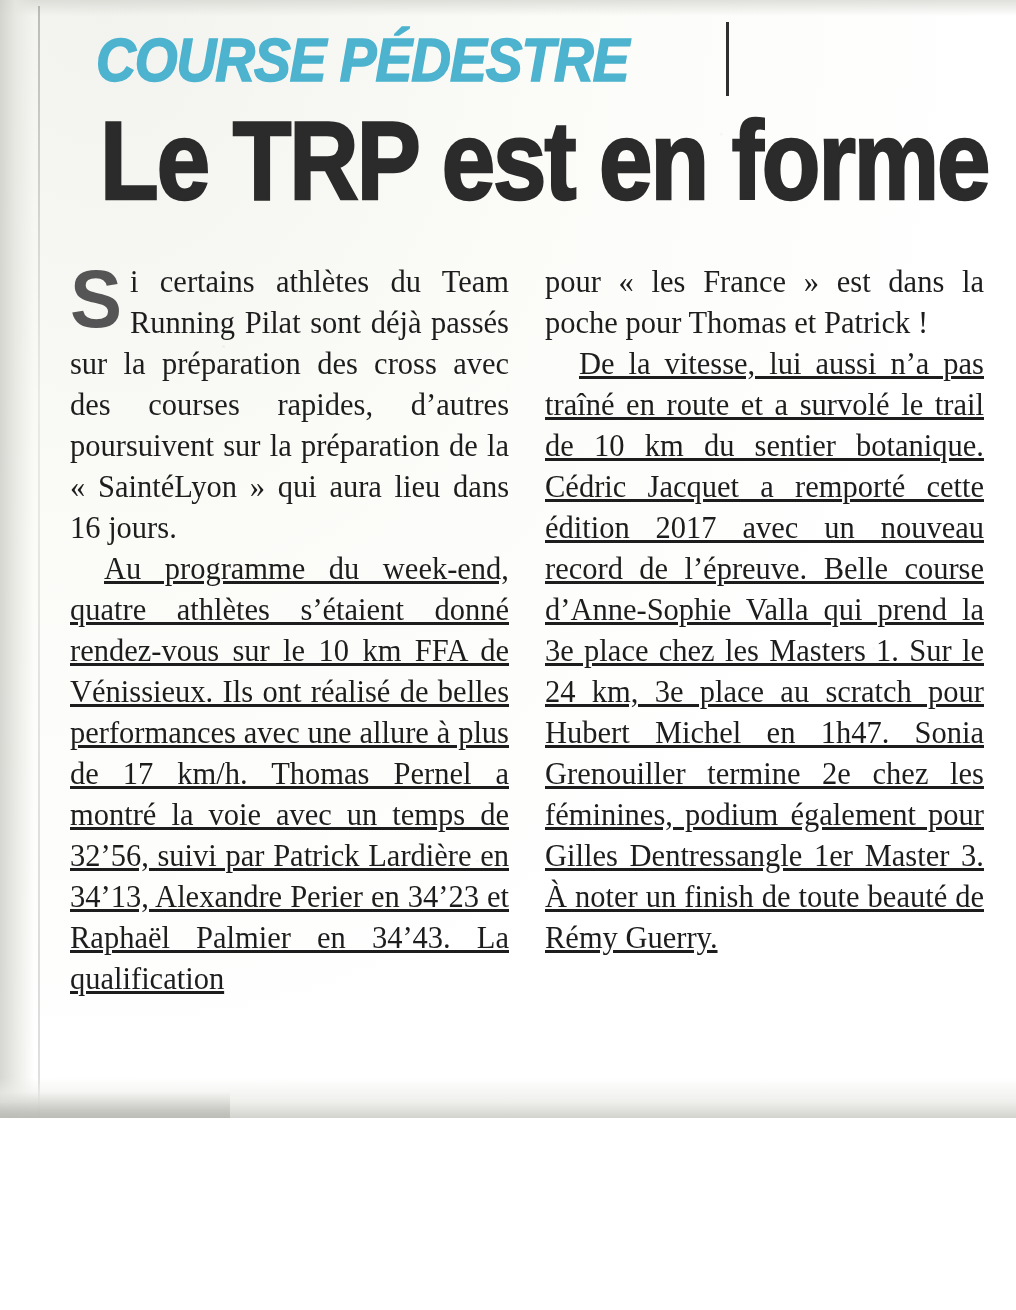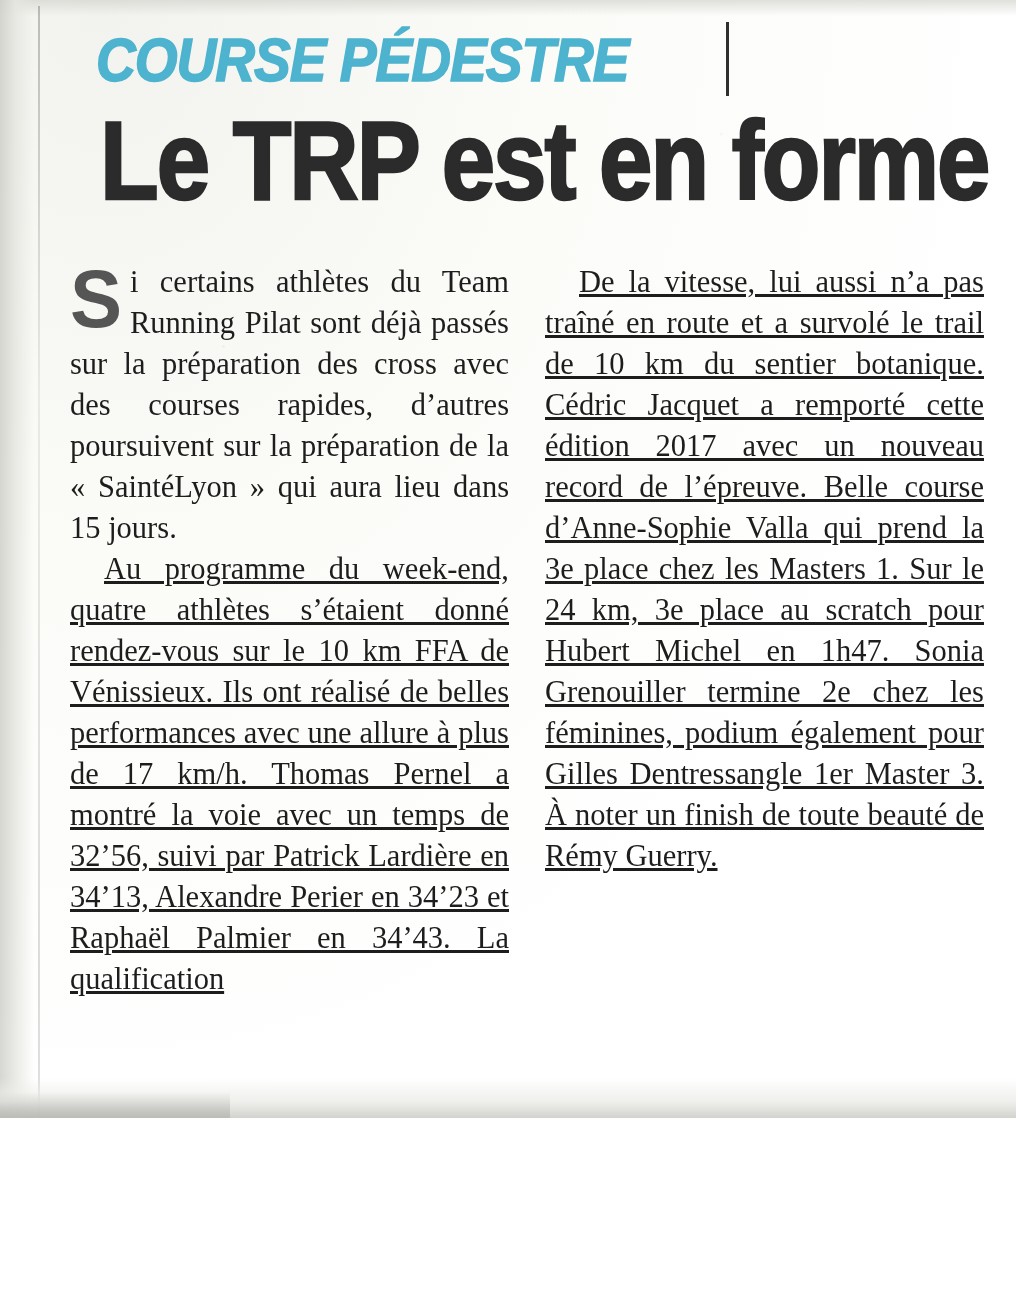--- a/index.html
+++ b/index.html
@@ -185,25 +185,26 @@
     <div class="kicker-row">
       <div class="kicker">COURSE PÉDESTRE</div>
       <div class="kicker-rule"></div>
     </div>
 
     <h1 class="headline">Le TRP est en forme</h1>
 
     <div class="columns">
 
       <div class="col">
-        <p class="body-text dropcap-para"><span class="dropcap">S</span><span>i certains athlètes du Team Running Pilat sont déjà passés sur la préparation des cross avec des courses rapides, d’autres poursuivent sur la préparation de la « SaintéLyon » qui aura lieu dans 15 jours.</span></p>
+        <p class="body-text dropcap-para"><span class="dropcap">S</span><span>i certains athlètes du Team Running Pilat sont déjà passés sur la préparation des cross avec des courses rapides, d’autres poursuivent sur la préparation de la « SaintéLyon » qui aura lieu dans 16 jours.</span></p>
         <p class="body-text indent">Au programme du week-end, quatre athlètes s’étaient donné rendez-vous sur le 10 km FFA de Vénissieux. Ils ont réalisé de belles performances avec une allure à plus de 17 km/h. Thomas Pernel a montré la voie avec un temps de 32’56, suivi par Patrick Lardière en 34’13, Alexandre Perier en 34’23 et Raphaël Palmier en 34’43. La qualification</p>
       </div>
 
       <div class="col">
+        <p class="body-text">pour « les France » est dans la poche pour Thomas et Patrick !</p>
         <p class="body-text indent">De la vitesse, lui aussi n’a pas traîné en route et a survolé le trail de 10 km du sentier botanique. Cédric Jacquet a remporté cette édition 2017 avec un nouveau record de l’épreuve. Belle course d’Anne-Sophie Valla qui prend la 3e place chez les Masters 1. Sur le 24 km, 3e place au scratch pour Hubert Michel en 1h47. Sonia Grenouiller termine 2e chez les féminines, podium également pour Gilles Dentressangle 1er Master 3. À noter un finish de toute beauté de Rémy Guerry.</p>
       </div>
 
     </div>
   </div>
 
   <div class="edge-bottom"></div>
   <div class="edge-bottom-dark"></div>
   <div class="speckle"></div>
 </div>

